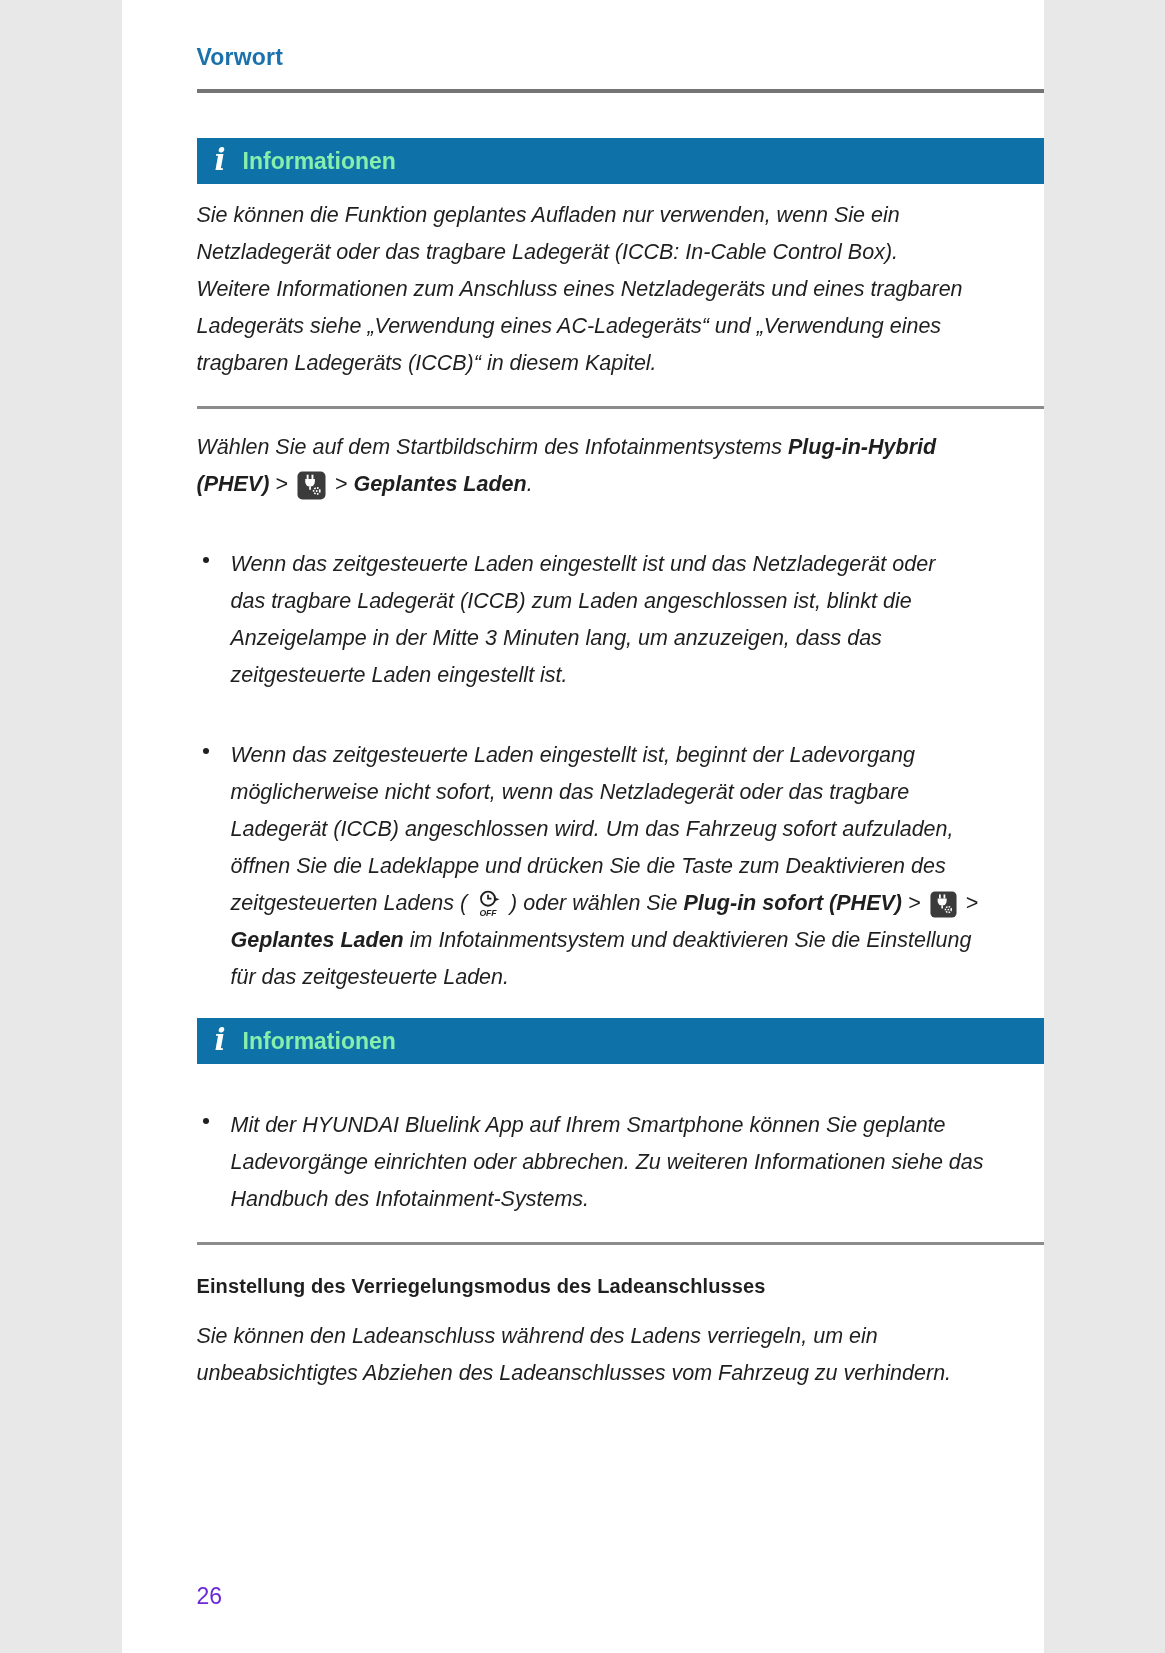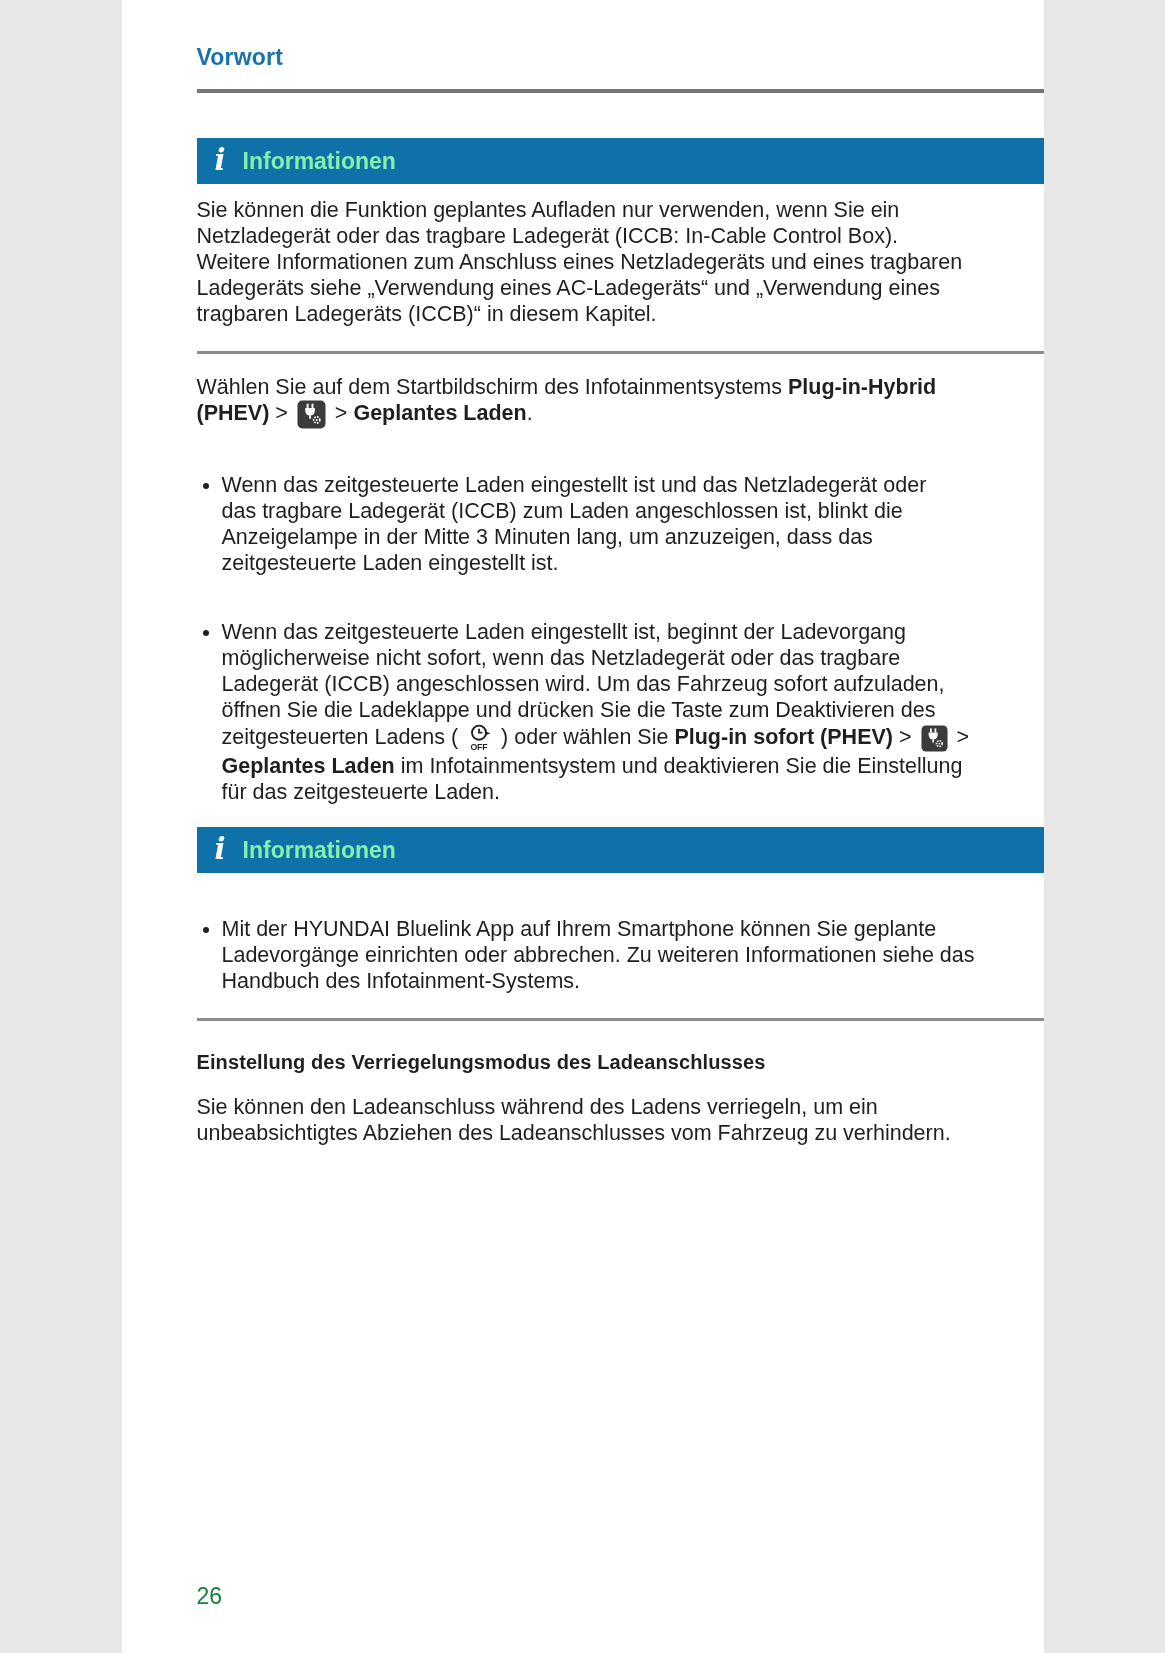--- a/index.html
+++ b/index.html
@@ -33,34 +33,34 @@
   }
   .banner-1 { margin-top:67px; }
   .banner-2 { margin-top:22px; }
   .i-glyph {
     font-family:"DejaVu Serif", serif;
     font-style:italic; font-weight:700;
     font-size:29px; color:#ffffff; line-height:1;
     transform:translateY(-1px);
   }
   .banner-title { color:#86efac; font-size:23px; font-weight:700; }
-  .body { font-size:21.5px; line-height:26px; margin:0; }
+  .body { font-size:21.5px; line-height:37px; margin:0;font-style:italic; }
   .pre { white-space:pre-line; }
   .p-info { margin-top:13px; }
   .section-rule { height:3px; background:#8c8c8c; margin-top:24px; width:970px; }
   .nav-para { margin-top:20px; }
   .bold { font-weight:700; }
   ul.blist { list-style:none; margin:14px 0 0 0; padding:0; }
-  ul.blist li { display:flex; gap:13px; margin-bottom:10px;margin-top:43px; }
+  ul.blist li { display:flex; gap:22px; margin-bottom:10px;margin-top:43px; }
   .dot { flex:0 0 auto; width:6px; height:6px; border-radius:50%; background:#1f1f1f; margin:11px 0 0 6px; }
   .li-text { flex:1; }
   .inline-icon { vertical-align:middle; margin:0 3px; display:inline-block; }
   h2.lock-heading { font-size:20px; font-weight:700; margin:30px 0 0 0; letter-spacing:0.1px; }
   .lock-body { margin-top:20px; }
-  .page-number { position:absolute; left:75px; top:1583px; font-size:23px; color:#15803d; }
+  .page-number { position:absolute; left:75px; top:1583px; font-size:23px; color:#6d28d9; }
 </style>
 </head>
 <body>
 
 <div class="page">
 
   <div class="running-header">Vorwort</div>
   <div class="header-rule"></div>
 
   <div class="content">

